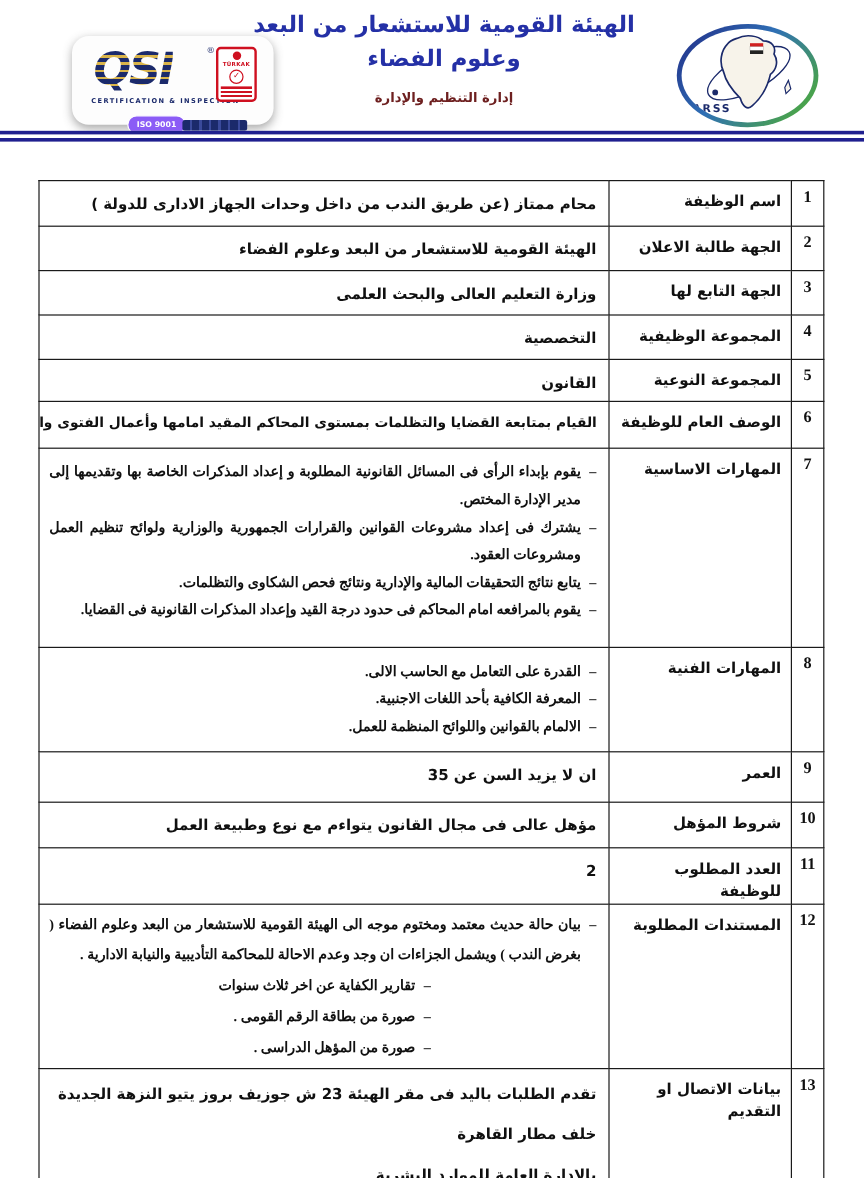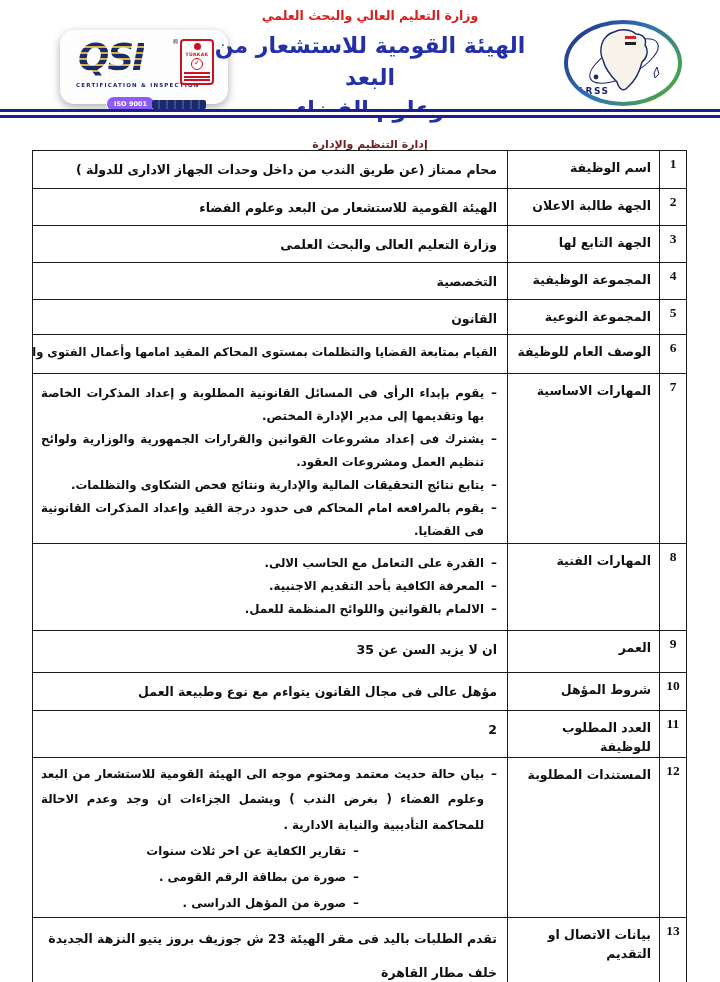--- a/index.html
+++ b/index.html
@@ -2,21 +2,21 @@
 <html lang="ar"><head>
 <meta charset="utf-8">
 <style>
   html,body{margin:0;padding:0;background:#e8e8e8;}
   #page{position:relative;width:720px;height:982px;background:#ffffff;overflow:hidden;
         font-family:"DejaVu Sans",sans-serif;}
 
   
   .hdr-center{position:absolute;top:8px;left:195px;width:350px;text-align:center;direction:rtl;}
   .hdr-ministry{color:#d91e1e;font-size:12.5px;font-weight:bold;margin-bottom:7px;}
-  .hdr-org{color:#2430a6;font-size:22px;font-weight:bold;line-height:1.45;}
+  .hdr-org{color:#2430a6;font-size:19px;font-weight:bold;line-height:1.45;}
   .hdr-dept{color:#6e2020;font-size:11px;font-weight:bold;margin-top:12px;}
 
   .hdr-rule{position:absolute;top:109px;left:0;width:720px;height:9px;box-sizing:border-box;
             border-top:3px solid #1f1f8f;border-bottom:3px solid #1f1f8f;background:#fff;}
 
   
   .qsi{position:absolute;left:60px;top:30px;width:168px;height:74px;background:#fdfdfd;
        border-radius:14px;box-shadow:0 3px 8px rgba(70,70,70,.45);}
   .qsi-word{position:absolute;top:6px;left:18px;font-style:italic;font-weight:bold;font-size:37px;
             color:#1b2a6b;letter-spacing:-2px;
@@ -54,21 +54,21 @@
             direction:rtl;table-layout:fixed;color:#101010;font-weight:bold;}
   table.doc td{border:1px solid #1a1a1a;vertical-align:top;overflow:hidden;box-sizing:border-box;}
   td.n{text-align:center;font-family:"Liberation Serif","DejaVu Serif",serif;
        font-size:13.5px;padding-top:5px;}
   td.l{font-size:12.5px;padding:8px 8px 0 4px;text-align:right;line-height:1.5;}
   td.c{font-size:12.5px;padding:8px 10px 0 8px;text-align:right;line-height:1.7;}
   tr.h38{height:38px}tr.h37{height:37px}tr.h35{height:35px}tr.h39{height:39px}
   tr.h166{height:166px}tr.h87{height:87px}tr.h42{height:42px}tr.h137{height:137px}tr.h75{height:75px}
 
   .fitline{white-space:nowrap;font-size:11.5px;}
-  .bitem{display:flex;gap:7px;line-height:1.95;font-size:11.8px;}
+  .bitem{display:flex;gap:7px;line-height:1.95;font-size:11.8px;font-family:Liberation Serif, serif;}
   .bitem::before{content:"–";flex:0 0 auto;}
   .btxt{flex:1;text-align:justify;}
   tr.docs .bitem{line-height:2.2;}
   tr.docs td.c{padding-top:4px;}
   .bitem.indent{margin-right:138px;justify-content:center;}
   .contact{line-height:2.7;white-space:pre-line;padding-top:0;}
   tr.contact-row td.c{padding-top:4px;}
 </style>
 </head>
 <body>
@@ -85,21 +85,20 @@
       <div class="t-check"></div>
       <div class="t-bars"></div>
     </div>
     <div class="iso-wrap">
       <span class="iso-pill">ISO 9001</span>
       <span class="iso-ext"></span>
     </div>
   </div>
 
   <div class="hdr-center">
-    <div class="hdr-ministry">وزارة التعليم العالي والبحث العلمي</div>
     <div class="hdr-org">
       <div>الهيئة القومية للاستشعار من البعد</div>
       <div>وعلوم الفضاء</div>
     </div>
     <div class="hdr-dept">إدارة التنظيم والإدارة</div>
   </div>
 
   <div class="narss">
     <div class="narss-in">
       <svg width="100" height="72" viewBox="0 0 100 72">
@@ -180,21 +179,21 @@
       </td>
     </tr>
     <tr class="h87">
       <td class="n">8</td>
       <td class="l">المهارات الفنية</td>
       <td class="c">
         <div class="bitem">
               <span class="btxt">القدرة على التعامل مع الحاسب الالى.</span>
             </div>
         <div class="bitem">
-              <span class="btxt">المعرفة الكافية بأحد التقديم الاجنبية.</span>
+              <span class="btxt">المعرفة الكافية بأحد اللغات الاجنبية.</span>
             </div>
         <div class="bitem">
               <span class="btxt">الالمام بالقوانين واللوائح المنظمة للعمل.</span>
             </div>
       </td>
     </tr>
     <tr class="h42">
       <td class="n">9</td>
       <td class="l">العمر</td>
       <td class="c">ان لا يزيد السن عن 35</td>

